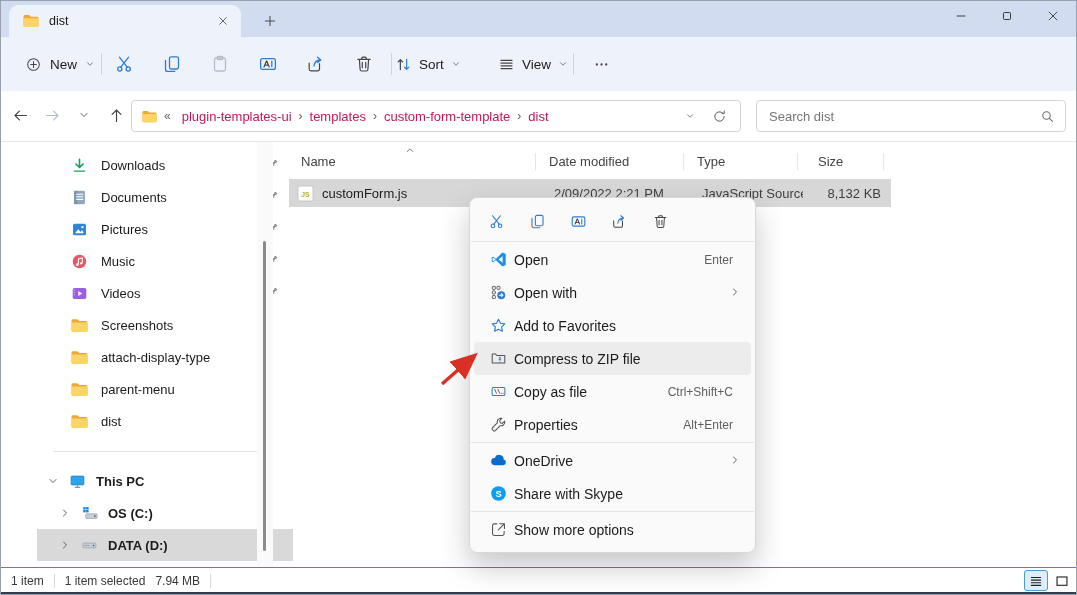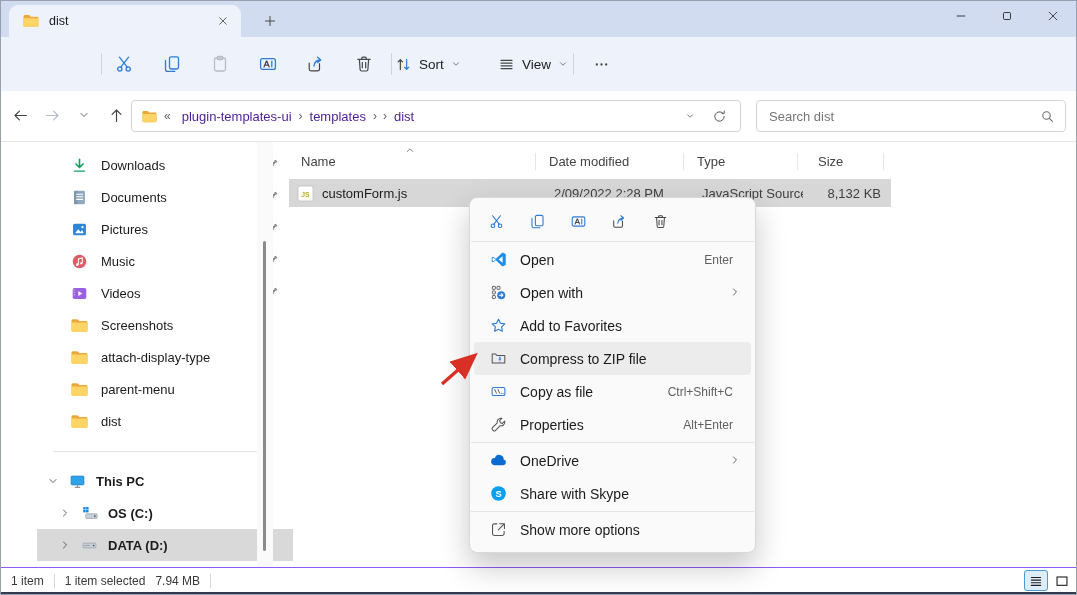--- a/index.html
+++ b/index.html
@@ -31,21 +31,21 @@
     align-items:center;justify-content:center;cursor:pointer;}
   .tb-group{position:absolute;top:9px;height:36px;display:flex;align-items:center;gap:7px;background:none;border:none;
     border-radius:4px;padding:0 10px;font-size:13.5px;font-family:inherit;color:#1b1b1b;cursor:pointer;}
 
   
   .addressrow{position:absolute;left:0;top:90px;right:0;height:50px;background:#fff;border-bottom:1px solid #e7e7e7;}
   .nav-btns{position:absolute;left:4px;top:8px;display:flex;gap:2px;}
   .nav-btn{width:30px;height:32px;background:none;border:none;display:flex;align-items:center;justify-content:center;border-radius:4px;cursor:pointer;}
   .crumbbox{position:absolute;left:130px;top:9px;width:610px;height:32px;box-sizing:border-box;border:1px solid #d5d5d5;
     border-radius:4px;background:#fff;display:flex;align-items:center;padding:0 8px 0 10px;gap:4px;font-size:13px;}
-  .crumb{background:none;border:none;font-family:inherit;font-size:13px;color:#4c1d95;padding:3px 4px;border-radius:3px;cursor:pointer;}
+  .crumb{background:none;border:none;font-family:inherit;font-size:13px;color:#be185d;padding:3px 4px;border-radius:3px;cursor:pointer;}
   .crumb-sep{color:#5f5f5f;font-size:12px;padding:0 3px;}
   .crumb-spacer{flex:1;}
   .searchbox{position:absolute;left:755px;top:9px;width:310px;height:32px;box-sizing:border-box;border:1px solid #d5d5d5;
     border-radius:4px;background:#fff;display:flex;align-items:center;padding:0 10px;}
   .searchbox input{flex:1;border:none;outline:none;font-family:inherit;font-size:13px;color:#3b82f6;background:transparent;}
   .searchbox input::placeholder{color:#767676;}
 
   
   .content{position:absolute;left:0;top:141px;width:1077px;height:425px;background:#fff;}
   .sidebar{position:absolute;left:0;top:0;width:256px;height:425px;padding-top:7px;box-sizing:border-box;overflow:hidden;margin-left:36px;}
@@ -68,21 +68,21 @@
   .filerow.selected{background:#d7d7d7;}
   .cell{box-sizing:border-box;display:flex;align-items:center;gap:8px;overflow:hidden;white-space:nowrap;}
   .c-muted{color:#3f3f3f;}
 
   
   .menu{position:absolute;left:468px;top:196px;width:285px;background:#fafafa;border:1px solid #d8d8d8;
     border-radius:8px;box-shadow:0 14px 30px rgba(0,0,0,.22);padding:4px 0 6px;z-index:20;}
   .menu-iconrow{height:38px;display:flex;align-items:center;padding-left:12px;gap:13px;}
   .mi-btn{width:28px;height:28px;background:none;border:none;border-radius:4px;display:flex;align-items:center;justify-content:center;cursor:pointer;}
   .menu-sep{height:1px;background:#e4e4e4;margin:1px 1px;}
-  .menu-item{height:33px;display:flex;align-items:center;padding:0 10px 0 16px;gap:13px;font-size:14px;cursor:pointer;border-radius:4px;margin:0 4px;}
+  .menu-item{height:33px;display:flex;align-items:center;padding:0 10px 0 16px;gap:7px;font-size:14px;cursor:pointer;border-radius:4px;margin:0 4px;}
   .menu-item .lbl{flex:1;}
   .menu-item .sc{font-size:12px;color:#5f5f5f;padding-right:8px;}
   .menu-item .sub{color:#5f5f5f;}
   .menu-item.hl{background:#ececec;}
 
   
   .statusbar{position:absolute;left:0;top:566px;right:0;height:25px;background:#fff;border-top:1px solid #8b5cf6;
     display:flex;align-items:center;font-size:12px;color:#383838;}
   .sb-text{padding:0 10px;}
   .sb-div{width:1px;height:14px;background:#d8d8d8;}
@@ -142,20 +142,34 @@
           <span class="icon i14">
             <svg viewBox="0 0 20 20" fill="none" stroke="#3a3a3a" stroke-width="1.3" stroke-linecap="round">
               <path d="M4.5 4.5l11 11M15.5 4.5l-11 11"></path>
             </svg>
           </span>
         </button>
       </div>
   </div>
 
   <div class="toolbar">
+    <button class="new-btn">
+      <span class="icon i17">
+          <svg viewBox="0 0 20 20" fill="none" stroke="#454545" stroke-width="1.2" stroke-linecap="round">
+            <circle cx="10" cy="10" r="6.8"></circle>
+            <path d="M10 6.6v6.8M6.6 10h6.8"></path>
+          </svg>
+        </span>
+      <span>New</span>
+      <span class="icon i10">
+          <svg viewBox="0 0 20 20" fill="none" stroke="#5a5a5a" stroke-width="1.6" stroke-linecap="round" stroke-linejoin="round">
+            <path d="M5 7.5l5 5 5-5"></path>
+          </svg>
+        </span>
+    </button>
     <span class="tsep" style="left:100px"></span>
     <div class="tb-icons" id="tb-icons">
         <button class="tb-btn">
           <span class="icon i20">
             <svg viewBox="0 0 20 20" fill="none" stroke="#2e7cd6" stroke-width="1.3" stroke-linecap="round">
               <path d="M5.4 3.2l8 10.1M14.6 3.2l-8 10.1"></path>
               <circle cx="5.8" cy="15" r="2.1"></circle>
               <circle cx="14.2" cy="15" r="2.1"></circle>
             </svg>
           </span>
@@ -278,20 +292,21 @@
             <path d="M.5 1.9C.5 1.1 1.1.5 1.9.5h3.8c.4 0 .8.2 1 .5l.9 1.2h6.5c.8 0 1.4.6 1.4 1.4v7.5c0 .8-.6 1.4-1.4 1.4H1.9c-.8 0-1.4-.6-1.4-1.4z" fill="#eda73b"></path>
             <path d="M.5 3.7h15v7.4c0 .8-.6 1.4-1.4 1.4H1.9c-.8 0-1.4-.6-1.4-1.4z" fill="#fdd567"></path>
           </svg>
         </span>
       <span class="crumb-sep">«</span>
       <span id="crumbs" style="display:flex;align-items:center">
           <button class="crumb">plugin-templates-ui</button>
           <span class="crumb-sep">›</span>
           <button class="crumb">templates</button>
           <span class="crumb-sep">›</span>
+          <button class="crumb">custom-form-template</button>
           <span class="crumb-sep">›</span>
           <button class="crumb">dist</button>
         </span>
       <span class="crumb-spacer"></span>
       <button class="nav-btn" style="width:24px;height:26px">
           <span class="icon i10">
             <svg viewBox="0 0 20 20" fill="none" stroke="#5a5a5a" stroke-width="1.6" stroke-linecap="round" stroke-linejoin="round">
               <path d="M5 7.5l5 5 5-5"></path>
             </svg>
           </span>
@@ -531,21 +546,21 @@
           <div class="filerow selected">
             <span class="cell" style="width:252px;padding-left:8px">
               <span class="icon i17">
                 <svg viewBox="0 0 18 18">
                   <rect x="1" y="1" width="16" height="16" rx="2.2" fill="#fff" stroke="#c3c3c3"></rect>
                   <text x="9" y="12.6" font-size="7.2" font-weight="bold" fill="#b3ad2c" text-anchor="middle">JS</text>
                 </svg>
               </span>
               <span>customForm.js</span>
             </span>
-            <span class="cell c-muted" style="width:148px;padding-left:13px">2/09/2022 2:28 PM</span>
+            <span class="cell c-muted" style="width:148px;padding-left:13px">2/09/2022 2:21 PM</span>
             <span class="cell c-muted" style="width:114px;padding-left:13px">JavaScript Source ...</span>
             <span class="cell c-muted" style="width:86px;justify-content:flex-end;padding-right:8px">8,132 KB</span>
           </div>
         </div>
     </main>
   </div>
 
   <div class="menu" id="ctx-menu">
       <div class="menu-iconrow">
         <button class="mi-btn">

